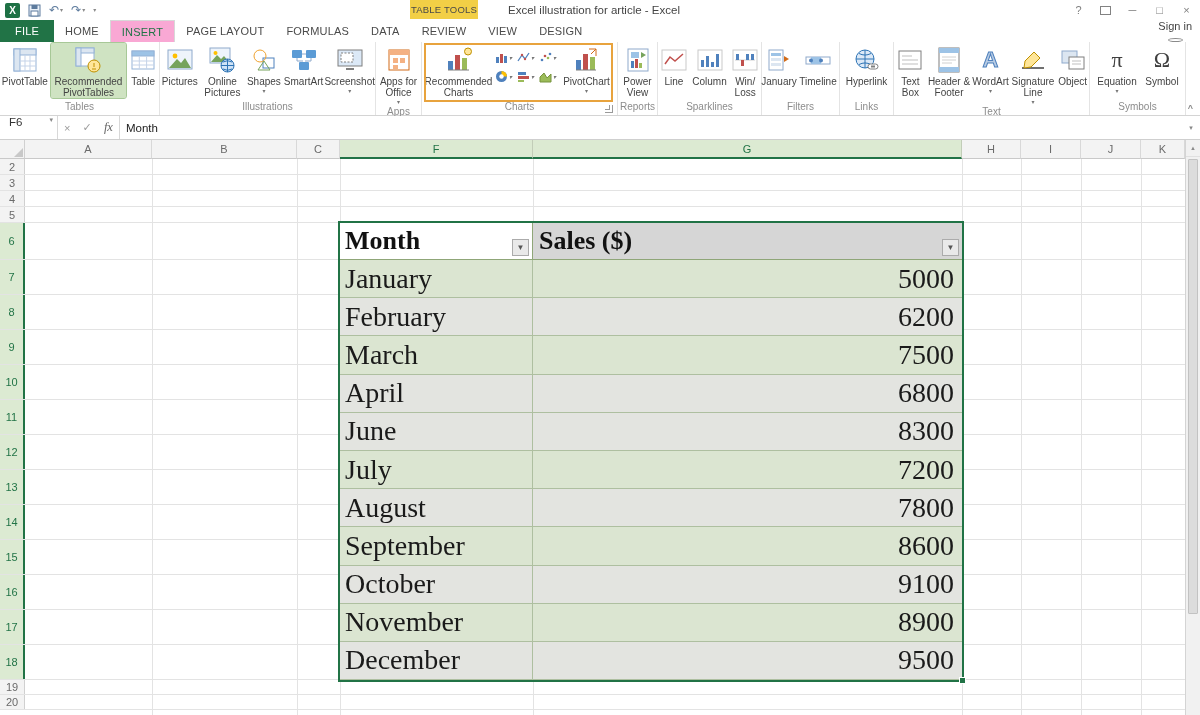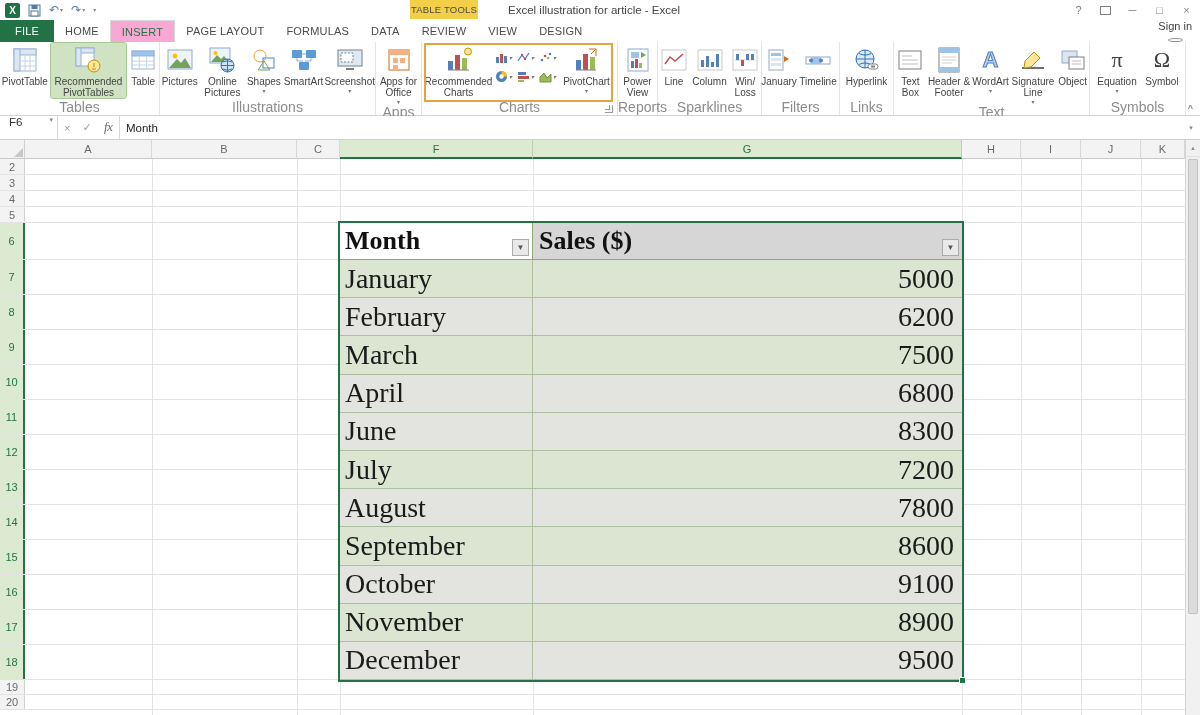--- a/index.html
+++ b/index.html
@@ -25,21 +25,21 @@
 .tab.active{color:#217346;border:1px solid #d8d8d8;border-bottom:none;background:#f9a8d4;}
 .signin{margin-left:auto;display:flex;align-items:center;gap:6px;padding-right:8px;color:#444;flex-direction:column;}
 .person{width:15px;height:15px;border:1px solid #8a8a8a;border-radius:50%;position:relative;}
 .person:before{content:"";position:absolute;left:4.5px;top:2.5px;width:4px;height:4px;border-radius:50%;background:#8a8a8a;}
 .person:after{content:"";position:absolute;left:2.5px;top:8px;width:8px;height:4.5px;border-radius:4px 4px 0 0;background:#8a8a8a;}
 
 
 .ribbon{position:absolute;top:42px;left:0;width:1200px;height:74px;background:#fff;border-bottom:1px solid #d4d4d4;display:flex;}
 .grp{position:relative;height:100%;border-right:1px solid #e4e4e4;display:flex;flex-direction:column;flex:0 0 auto;}
 .gcontent{flex:1;display:flex;justify-content:center;align-items:flex-start;padding-top:1px;gap:1px;}
-.gname{height:14px;font-size:14px;color:#8c8c8c;text-align:center;line-height:12px;position:relative;}
+.gname{height:14px;font-size:10px;color:#8c8c8c;text-align:center;line-height:12px;position:relative;}
 .bb{display:flex;flex-direction:column;align-items:center;padding-top:2px;border-radius:2px;}
 .bb .ic{height:30px;display:flex;align-items:center;justify-content:center;}
 .bb .lbl{font-size:10px;line-height:11px;color:#444;text-align:center;margin-top:1px;}
 .bb .da{font-size:6px;color:#777;line-height:7px;margin-top:1px;}
 .bb.hl{background:#cfe3c2;outline:1px solid #a7c897;}
 .chartsbox{position:absolute;left:2px;right:4px;top:1px;bottom:13px;border:2px solid #E8A33D;z-index:4;pointer-events:none;}
 .minigrid{display:grid;grid-template-columns:repeat(3,22px);grid-auto-rows:19px;align-content:start;padding-top:5px;}
 .mini-btn{display:flex;align-items:center;justify-content:center;gap:1px;}
 .mini-btn .da2{font-size:6px;color:#777;}
 .dl{position:absolute;right:4px;bottom:2px;width:8px;height:8px;border-right:1px solid #9a9a9a;border-bottom:1px solid #9a9a9a;}

